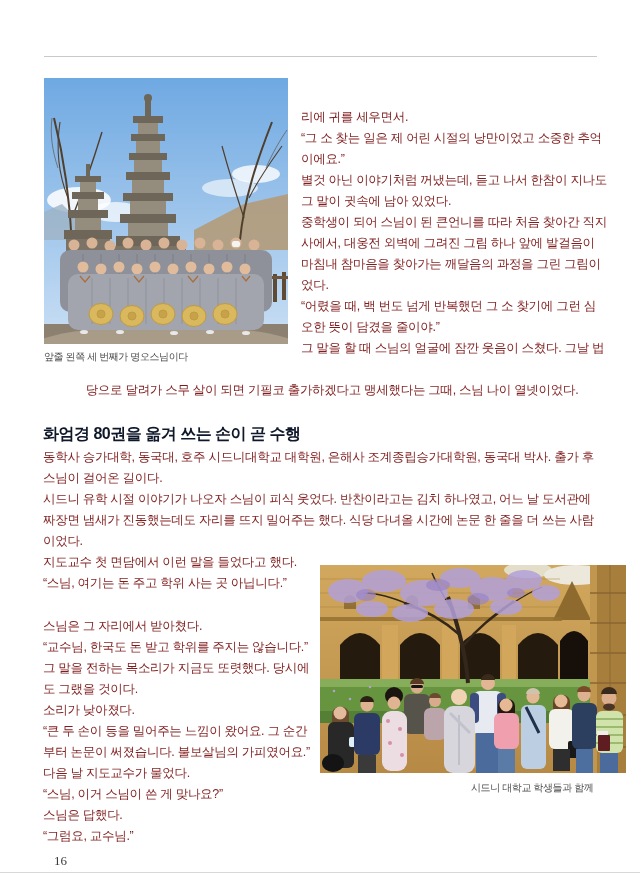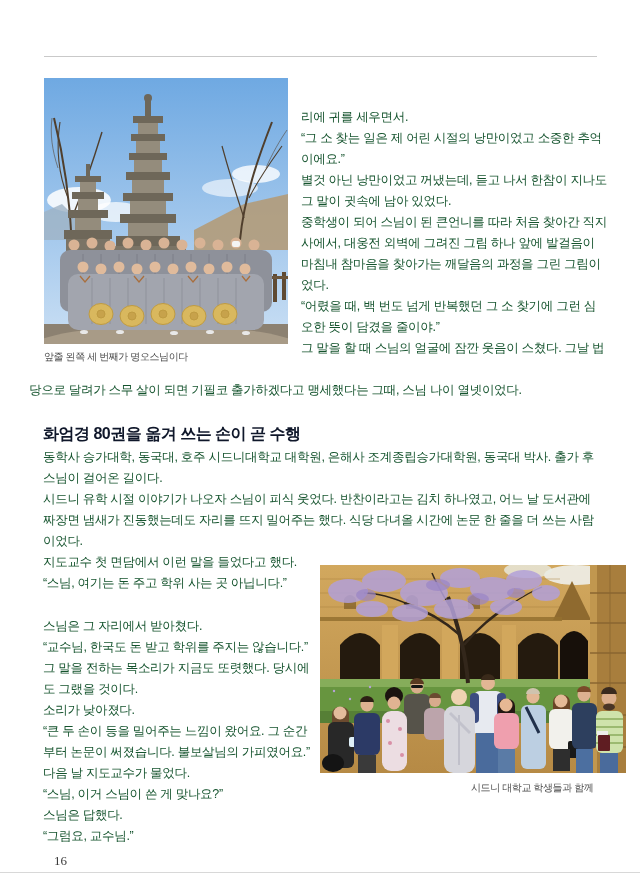--- a/index.html
+++ b/index.html
@@ -4,21 +4,21 @@
 <style>
   html,body { margin:0; padding:0; background:#ffffff; }
   .page {
     position:relative; width:640px; height:888px; background:#fff;
     overflow:hidden;
     font-family:"Liberation Sans","DejaVu Sans",sans-serif;
   }
   .rule { position:absolute; height:1px; background:#c9c9c9; }
   .bodytext {
     position:absolute; font-size:12.5px; line-height:21px;
-    color:#14532d; letter-spacing:-0.3px;
+    color:#7f1d1d; letter-spacing:-0.3px;
   }
   .line { white-space:nowrap; height:21px; }
   .heading {
     position:absolute; font-size:16px; font-weight:bold;
     color:#0f172a; letter-spacing:-0.5px; white-space:nowrap;
   }
   .caption {
     position:absolute; font-size:10px; color:#4a4a4a;
     letter-spacing:-0.4px; white-space:nowrap;
   }
@@ -177,32 +177,32 @@
         </g>
       </g>
     </svg>
   </figure>
   <figcaption class="caption" style="left:44px; top:350px;">앞줄 왼쪽 세 번째가 명오스님이다</figcaption>
 
   <div class="bodytext" style="left:301px; top:107px; width:299px;">
       <div class="line">리에 귀를 세우면서.</div>
       <div class="line">“그 소 찾는 일은 제 어린 시절의 낭만이었고 소중한 추억</div>
       <div class="line">이에요.”</div>
-      <div class="line">별것 아닌 낭만이었고 꺼냈는데, 듣고 나서 한참이 지나도</div>
+      <div class="line">별것 아닌 이야기처럼 꺼냈는데, 듣고 나서 한참이 지나도</div>
       <div class="line">그 말이 귓속에 남아 있었다.</div>
       <div class="line">중학생이 되어 스님이 된 큰언니를 따라 처음 찾아간 직지</div>
       <div class="line">사에서, 대웅전 외벽에 그려진 그림 하나 앞에 발걸음이</div>
       <div class="line">마침내 참마음을 찾아가는 깨달음의 과정을 그린 그림이</div>
       <div class="line">었다.</div>
       <div class="line">“어렸을 때, 백 번도 넘게 반복했던 그 소 찾기에 그런 심</div>
       <div class="line">오한 뜻이 담겼을 줄이야.”</div>
       <div class="line">그 말을 할 때 스님의 얼굴에 잠깐 웃음이 스쳤다. 그날 법</div>
     </div>
 
-  <div class="bodytext" style="left:29px; top:380px; width:556px;">
+  <div class="bodytext" style="left:54px; top:380px; width:556px;text-align:center;">
     <div class="line">당으로 달려가 스무 살이 되면 기필코 출가하겠다고 맹세했다는 그때, 스님 나이 열넷이었다.</div>
   </div>
 
   <h2 class="heading" style="left:43px; top:424px; margin:0;">화엄경 80권을 옮겨 쓰는 손이 곧 수행</h2>
 
   <div class="bodytext" style="left:43px; top:447px; width:556px;">
       <div class="line">동학사 승가대학, 동국대, 호주 시드니대학교 대학원, 은해사 조계종립승가대학원, 동국대 박사. 출가 후</div>
       <div class="line">스님이 걸어온 길이다.</div>
       <div class="line">시드니 유학 시절 이야기가 나오자 스님이 피식 웃었다. 반찬이라고는 김치 하나였고, 어느 날 도서관에</div>
       <div class="line">짜장면 냄새가 진동했는데도 자리를 뜨지 밀어주는 했다. 식당 다녀올 시간에 논문 한 줄을 더 쓰는 사람</div>

